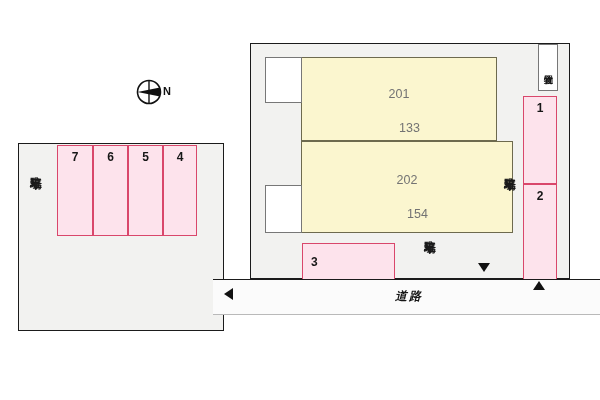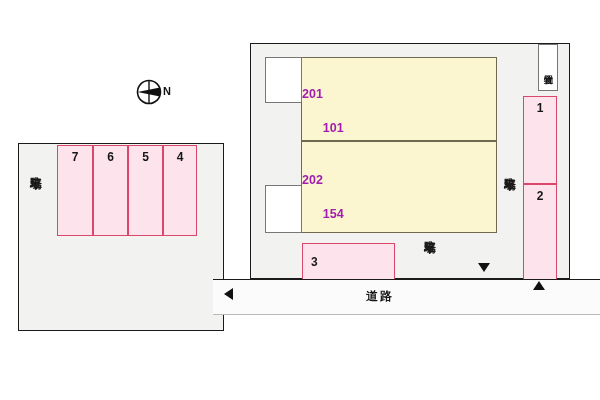--- a/index.html
+++ b/index.html
@@ -61,24 +61,24 @@
     font-size: 12px;
     font-weight: 700;
     text-align: center;
     width: 100%;
     left: 0;
   }
   .unit-label {
     position: absolute;
     width: 100%;
     left: 0;
-    text-align: left;
-    color: #a21caf;
+    text-align: center;
+    color: #737373;
     font-size: 12.5px;
-    font-weight: 700;
+    font-weight: 400;
     line-height: 1.35;
     white-space: pre;
   }
   .vert {
     writing-mode: vertical-rl;
     text-orientation: upright;
     font-size: 11.5px;
     font-weight: 700;
     line-height: 1.12;
     letter-spacing: 1px;
@@ -152,25 +152,25 @@
     <span class="stall-num" style="top:4px;">5</span>
   </div>
   <div class="block stall" style="left:163px; top:145px; width:34px; height:91px;">
     <span class="stall-num" style="top:4px;">4</span>
   </div>
 
   <div class="block lot" style="left:250px; top:43px; width:320px; height:236px;"></div>
 
   <div class="block building" style="left:301px; top:57px; width:196px; height:84px;">
     <div class="unit-label" style="top:28px;"><span>201</span><br>
-      <span>101</span>
+      <span>133</span>
     </div>
   </div>
 
-  <div class="block building" style="left:301px; top:141px; width:196px; height:92px;">
+  <div class="block building" style="left:301px; top:141px; width:212px; height:92px;">
     <div class="unit-label" style="top:30px;"><span>202</span><br>
       <span>154</span>
     </div>
   </div>
 
   <div class="block white-box" style="left:265px; top:57px; width:37px; height:46px;"></div>
   <div class="block white-box" style="left:265px; top:185px; width:37px; height:48px;"></div>
 
   <div class="block white-box" style="left:538px; top:44px; width:20px; height:47px; display:flex; align-items:center; justify-content:center;">
     <span class="storage-label">物置</span>
@@ -188,21 +188,21 @@
   </div>
 
   <div class="block stall" style="left:302px; top:243px; width:93px; height:37px;">
     <span class="stall-num" style="top:11px; text-align:left; padding-left:8px; box-sizing:border-box;">3</span>
   </div>
 
   <div class="tri tri-down" style="left:478px; top:263px;"></div>
 
   <div class="block road-band" style="left:213px; top:279px; width:387px; height:36px;"></div>
 
-  <div class="road-label" style="left:366px; top:288px;">道路</div>
+  <div class="road-label" style="left:395px; top:288px;font-style:italic;">道路</div>
 
   <div class="tri tri-left" style="left:224px; top:288px;"></div>
 
   <div class="tri tri-up" style="left:533px; top:281px;"></div>
 
   <div class="compass" style="left:136px; top:78px;">
     <svg width="34" height="28" viewBox="0 0 34 28">
       <circle cx="13" cy="14" r="11.5" fill="#ffffff" stroke="#111111" stroke-width="1.6"></circle>
       <polygon points="1.5,14 24,9.5 24,18.5" fill="#111111"></polygon>
       <line x1="13" y1="2.5" x2="13" y2="25.5" stroke="#111111" stroke-width="1.4"></line>

